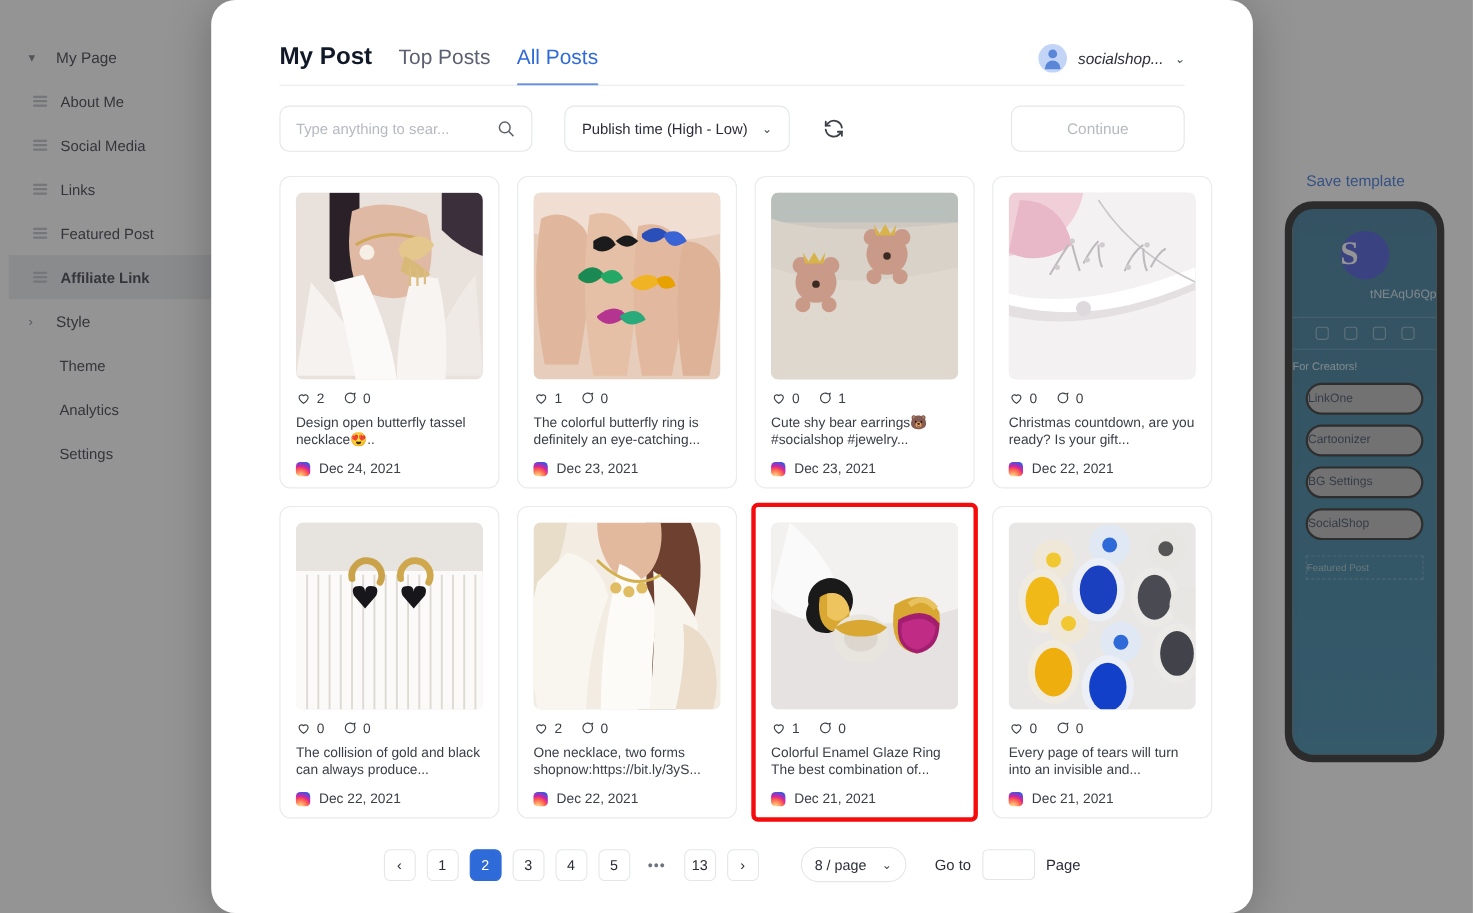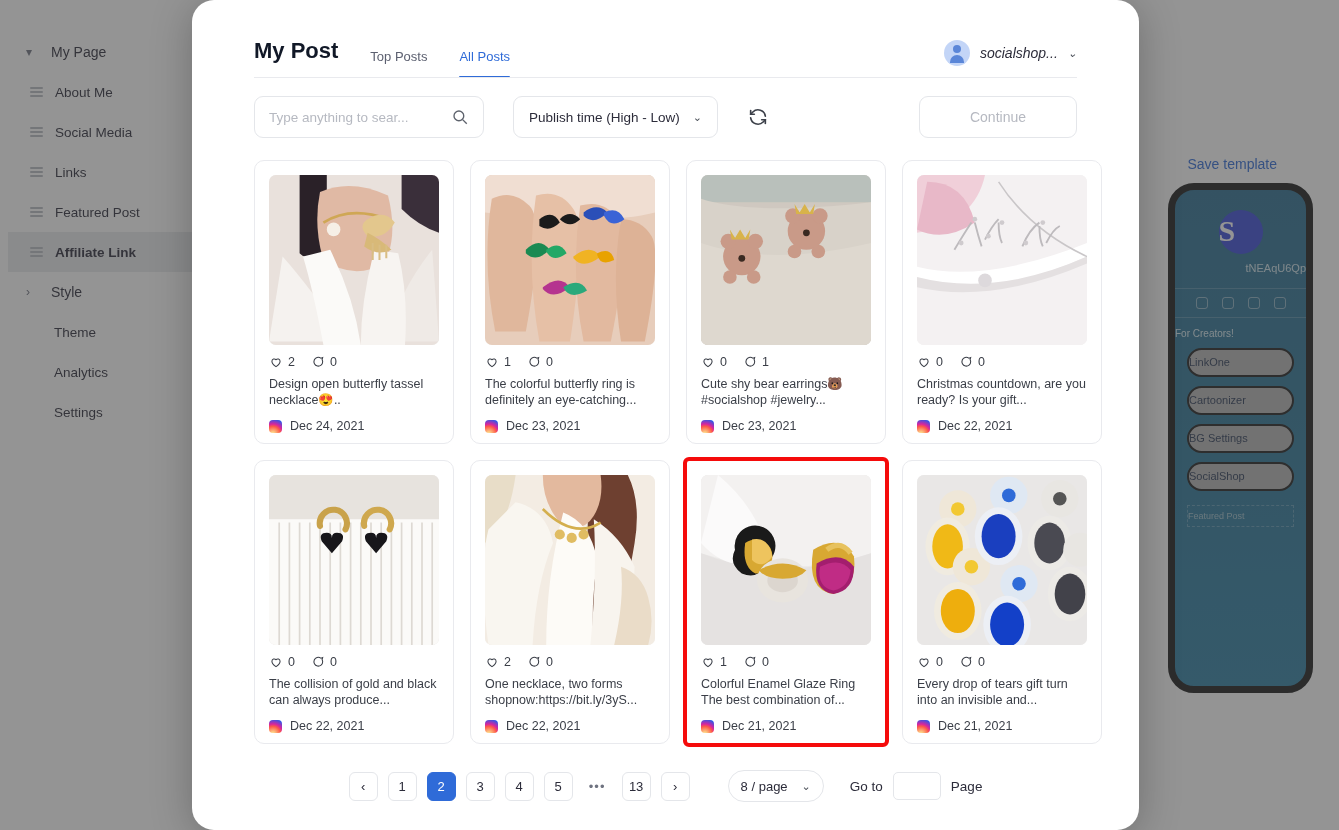--- a/index.html
+++ b/index.html
@@ -119,25 +119,25 @@
   }
 
   
   #modal-header {
     position: relative;
     height: 78px;
     padding: 0 62px;
     display: flex;
     align-items: flex-end;
   }
-  #tabs { display: flex; align-items: flex-end; gap: 32px; height: 100%; }
+  #tabs { display: flex; align-items: flex-end; gap: 24px; height: 100%; }
   .tab {
     position: relative;
     padding-bottom: 14px;
-    font-size: 13px;
+    font-size: 19px;
     color: #5c6070;
     white-space: nowrap;
   }
   .tab.title { font-size: 22px; font-weight: bold; color: #111827; }
   .tab.active { color: #2f6bd8; }
   .tab.active::after {
     content: ""; position: absolute; left: 0; right: 0; bottom: 0;
     height: 2.5px; background: #2f6bd8; border-radius: 2px;
   }
   #header-divider {
@@ -758,21 +758,21 @@
             </svg>
           <span>0</span>
         </span>
         <span class="stat">
           <svg viewBox="0 0 24 24" fill="none" stroke="#3a3e47" stroke-width="1.8">
               <path d="M20 11.5a7.5 7.5 0 1 1-3.2-6.1L20 4.5 19 8a7.3 7.3 0 0 1 1 3.5z"></path>
             </svg>
           <span>0</span>
         </span>
       </div>
-      <div class="caption">Every drop of tears gift turn into an invisible and...</div>
+      <div class="caption">Every page of tears will turn into an invisible and...</div>
       <div class="date-row">
         <span class="ig-dot"></span>
         <span>Dec 21, 2021</span>
       </div>
     </div>
 
   </div>
 
   <div id="pagination">
     <div class="pg">‹</div>

